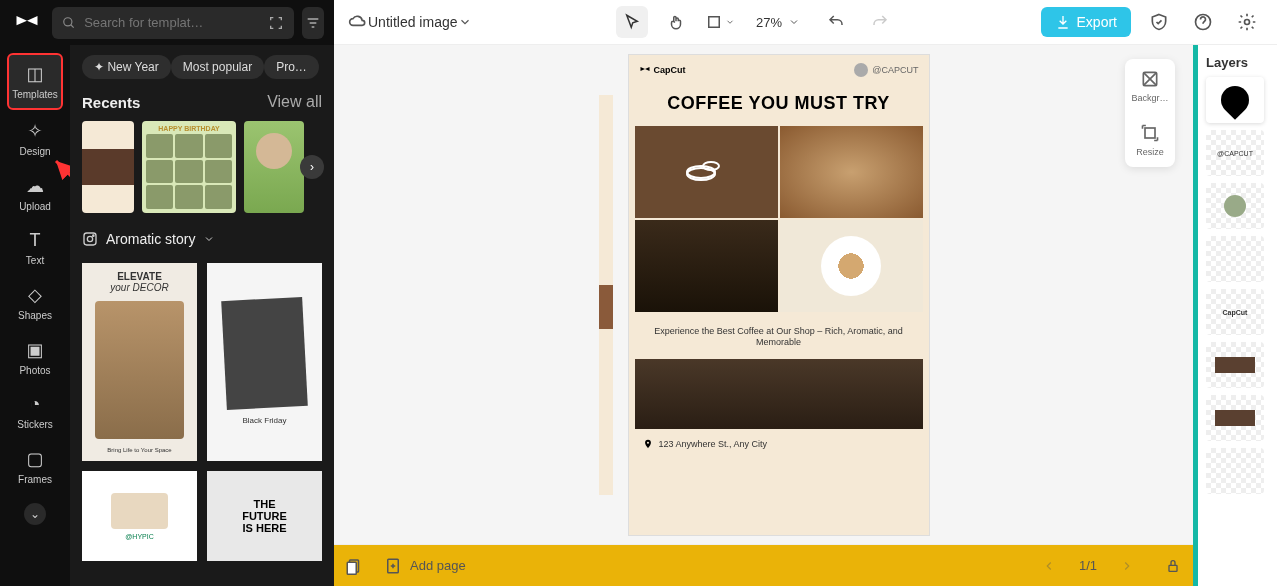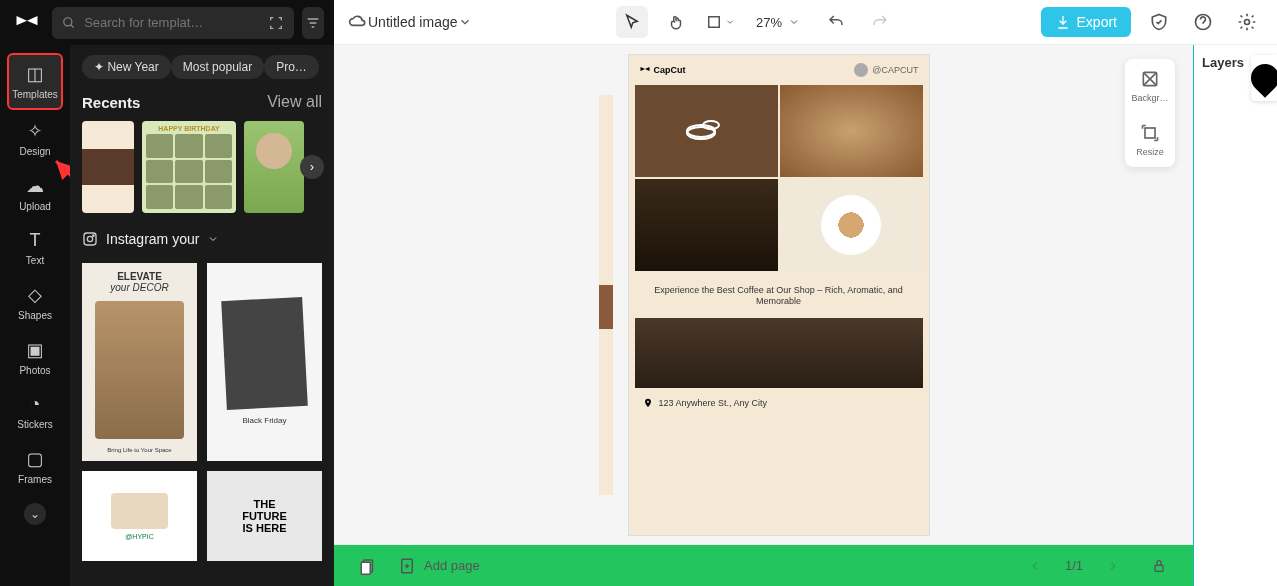--- a/index.html
+++ b/index.html
@@ -72,23 +72,23 @@
 .img-cell.chalk { background: #6a4a30; display: flex; align-items: center; justify-content: center; }
 .img-cell.beans { background: radial-gradient(#c8a070, #8a5a30); }
 .img-cell.pour { background: linear-gradient(#3a2a1a, #1a1208); }
 .img-cell.latte { background: #f0e8d8; display: flex; align-items: center; justify-content: center; }
 .img-cell.latte::after { content: ''; width: 60px; height: 60px; background: radial-gradient(#d4a870 30%, #fff 30%); border-radius: 50%; }
 .ab-sub { text-align: center; font-size: 9px; padding: 14px 20px 10px; color: #333; line-height: 1.3; }
 .shop-img { height: 70px; background: linear-gradient(#4a3828, #2a1e14); margin: 0 6px; }
 .ab-addr { padding: 10px 14px; font-size: 9px; color: #333; display: flex; align-items: center; gap: 6px; }
 .right-tools { position: absolute; right: 18px; top: 14px; width: 50px; background: #fff; border-radius: 8px; box-shadow: 0 2px 8px rgba(0,0,0,0.1); display: flex; flex-direction: column; }
 .rt-item { padding: 10px 4px; display: flex; flex-direction: column; align-items: center; gap: 4px; font-size: 9px; color: #666; cursor: pointer; }
-.bottom-bar { height: 42px; border-top: 1px solid #eee; background: #22c55e; display: flex; align-items: center; padding: 0 18px; gap: 14px; font-size: 13px; color: #555; }
+.bottom-bar { height: 42px; border-top: 1px solid #eee; background: #eab308; display: flex; align-items: center; padding: 0 4px; gap: 14px; font-size: 13px; color: #555; }
 .add-page { display: flex; align-items: center; gap: 8px; cursor: pointer; }
-.layers-panel { width: 84px; background: #fff; border-left: 1px solid #14b8a6; padding: 10px 8px; display: flex; flex-direction: row; gap: 7px; overflow-y: auto; }
+.layers-panel { width: 84px; background: #fff; border-left: 5px solid #14b8a6; padding: 10px 8px; display: flex; flex-direction: column; gap: 7px; overflow-y: auto; }
 .layers-panel h4 { font-size: 13px; font-weight: 600; color: #333; }
 .layer-thumb { width: 58px; height: 46px; background: repeating-conic-gradient(#eee 0% 25%, #fff 0% 50%) 0 0/10px 10px; border-radius: 4px; display: flex; align-items: center; justify-content: center; font-size: 7px; color: #333; cursor: pointer; position: relative; }
 .layer-thumb.primary { background: #fff; box-shadow: 0 1px 4px rgba(0,0,0,0.15); }
 .layer-thumb .pin { width: 28px; height: 28px; background: #000; border-radius: 50% 50% 50% 0; transform: rotate(-45deg); }
 svg { display: block; }
 </style>
 </head>
 <body>
 
 <div class="top-row">
@@ -262,21 +262,21 @@
       </div>
       <div class="thumb portrait"></div>
       <div class="nav-circle">›</div>
     </div>
     <div class="cat-head">
       <svg width="16" height="16" viewBox="0 0 24 24" fill="none" stroke="#ccc" stroke-width="2">
           <rect x="3" y="3" width="18" height="18" rx="4"></rect>
           <circle cx="12" cy="12" r="4"></circle>
           <circle cx="17" cy="7" r="1" fill="#ccc"></circle>
         </svg>
-      <span>Instagram your</span>
+      <span>Aromatic story</span>
       <svg width="12" height="12" viewBox="0 0 24 24" fill="none" stroke="#ccc" stroke-width="2">
           <path d="M6 9l6 6 6-6"></path>
         </svg>
     </div>
     <div class="grid-thumbs">
       <div class="story-thumb decor">
         <div class="t1">ELEVATE</div>
         <div class="t1" style="font-style:italic;font-weight:400">your DECOR</div>
         <div class="img"></div>
         <div class="t2">Bring Life to Your Space</div>
@@ -312,20 +312,21 @@
             <svg width="12" height="12" viewBox="0 0 24 24" fill="#000">
                 <path d="M3 6l9 4-9 4V6zm18 0v8l-9-4 9-4z"></path>
               </svg>
             <span>CapCut</span>
           </div>
           <div class="at-capcut">
             <div class="av"></div>
             <span>@CAPCUT</span>
           </div>
         </div>
+        <div class="ab-title">COFFEE YOU MUST TRY</div>
         <div class="img-grid">
           <div class="img-cell chalk">
             <svg width="50" height="40" viewBox="0 0 50 40" fill="none" stroke="#fff" stroke-width="2">
                 <ellipse cx="20" cy="22" rx="14" ry="6"></ellipse>
                 <ellipse cx="20" cy="20" rx="14" ry="6"></ellipse>
                 <ellipse cx="30" cy="14" rx="8" ry="4"></ellipse>
               </svg>
           </div>
           <div class="img-cell beans"></div>
           <div class="img-cell pour"></div>

